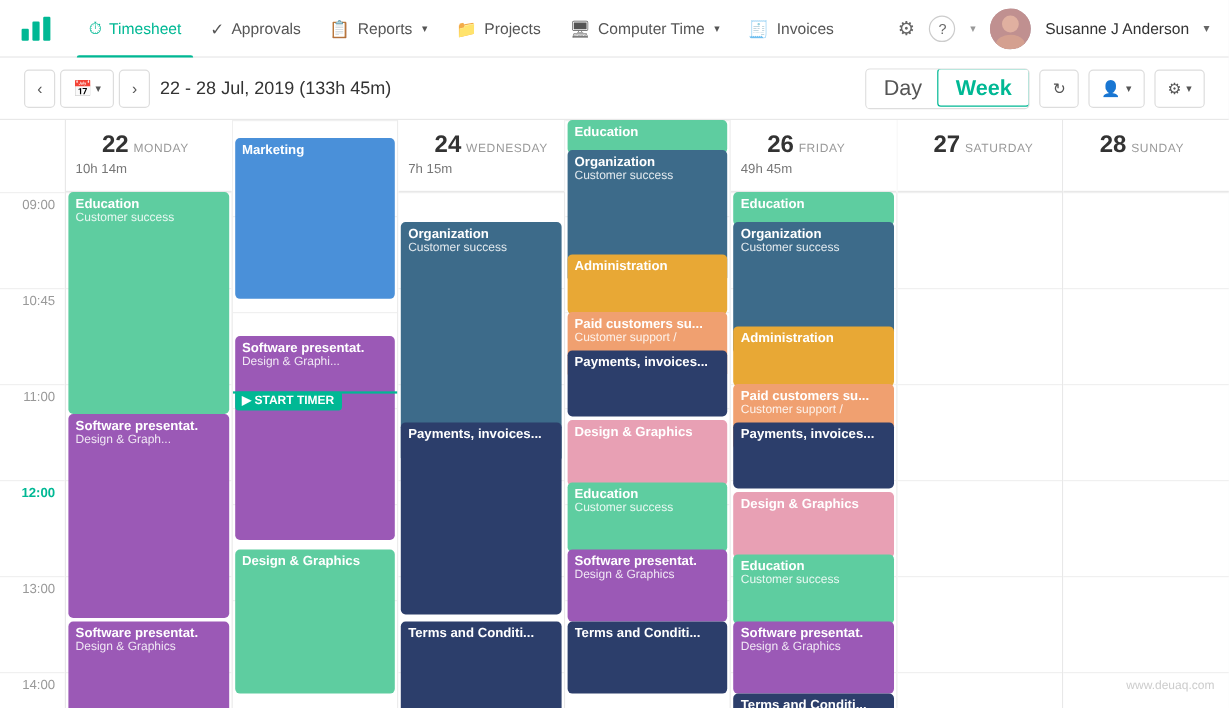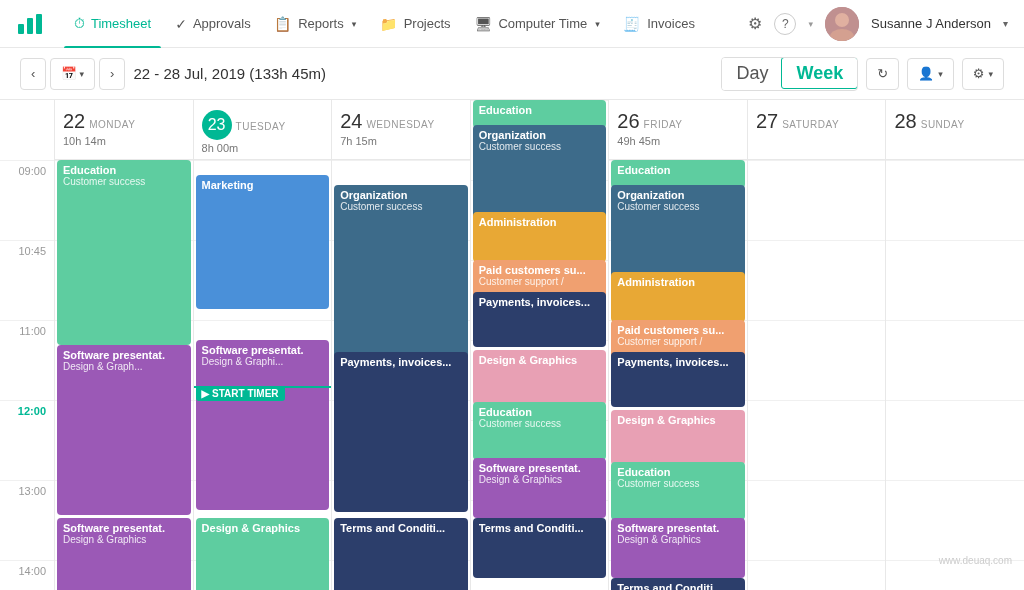--- a/index.html
+++ b/index.html
@@ -71,21 +71,21 @@
     .days-container { display: flex; flex: 1; overflow-x: hidden; }
     .day-column {
       flex: 1; border-right: 1px solid #e8e8e8; position: relative;
       background: #fff;
     }
     .day-column:last-child { border-right: none; }
     .day-header {
       height: 60px; border-bottom: 1px solid #e8e8e8; padding: 10px 8px;
       background: #fff; position: sticky; top: 0; z-index: 5;
     }
-    .day-number { font-size: 20px; font-weight: 400; color: #333; display: inline; }
+    .day-number { font-size: 20px; font-weight: 700; color: #333; display: inline; margin-left: 22px; }
     .day-number.today {
       background: #00b894; color: #fff; border-radius: 50%;
       width: 30px; height: 30px; display: inline-flex; align-items: center;
       justify-content: center; font-size: 16px;
     }
     .day-name { font-size: 10px; color: #999; text-transform: uppercase; letter-spacing: 0.5px; margin-left: 4px; }
     .day-total { font-size: 11px; color: #777; margin-top: 2px; }
     .day-body { position: relative; }
     .hour-line {
       height: 80px; border-top: 1px solid #f0f0f0; position: relative;
@@ -95,21 +95,21 @@
       font-size: 11px; left: 2px; right: 2px; overflow: hidden; cursor: pointer;
     }
     .event-title { font-weight: 600; color: #fff; white-space: nowrap; overflow: hidden; text-overflow: ellipsis; }
     .event-subtitle { color: rgba(255,255,255,0.85); white-space: nowrap; overflow: hidden; text-overflow: ellipsis; font-size: 10px; }
     .start-timer-btn {
       position: absolute; background: #00b894; color: #fff; border: none;
       border-radius: 3px; font-size: 10px; font-weight: 600; padding: 2px 6px;
       cursor: pointer; display: flex; align-items: center; gap: 2px;
       white-space: nowrap; z-index: 10;
     }
-    .watermark { position: fixed; bottom: 24px; right: 12px; font-size: 10px; color: #ccc; }
+    .watermark { position: fixed; bottom: 13px; right: 12px; font-size: 10px; color: #ccc; }
   </style>
 </head>
 <body>
 
 <nav class="top-nav">
   <div class="logo">
     <svg width="28" height="28" viewBox="0 0 28 28">
       <rect x="2" y="14" width="6" height="10" rx="1" fill="#00b894"></rect>
       <rect x="11" y="8" width="6" height="16" rx="1" fill="#00b894"></rect>
       <rect x="20" y="4" width="6" height="20" rx="1" fill="#00b894"></rect>
@@ -216,21 +216,20 @@
             <div class="event-title">Software presentat.</div>
             <div class="event-subtitle">Design &amp; Graph...</div>
           </div>
           <div class="event-block" style="top: 358px; height: 120px; background: rgb(155, 89, 182);">
             <div class="event-title">Software presentat.</div>
             <div class="event-subtitle">Design &amp; Graphics</div>
           </div>
         </div>
       </div>
       <div class="day-column">
-        <div class="day-header"><span class="day-number today">23</span><span class="day-name">TUESDAY</span><div class="day-total">8h 00m</div></div>
         <div class="day-body" style="position: relative; height: 480px;">
           <div class="hour-line"></div>
           <div class="hour-line"></div>
           <div class="hour-line"></div>
           <div class="hour-line"></div>
           <div class="hour-line"></div>
           <div class="hour-line"></div>
           <div style="position: absolute; left: 0px; right: 0px; top: 226px; height: 2px; background: rgb(0, 184, 148); z-index: 8;"></div>
           <div class="event-block" style="top: 15px; height: 134px; background: rgb(74, 144, 217);">
             <div class="event-title">Marketing</div>

